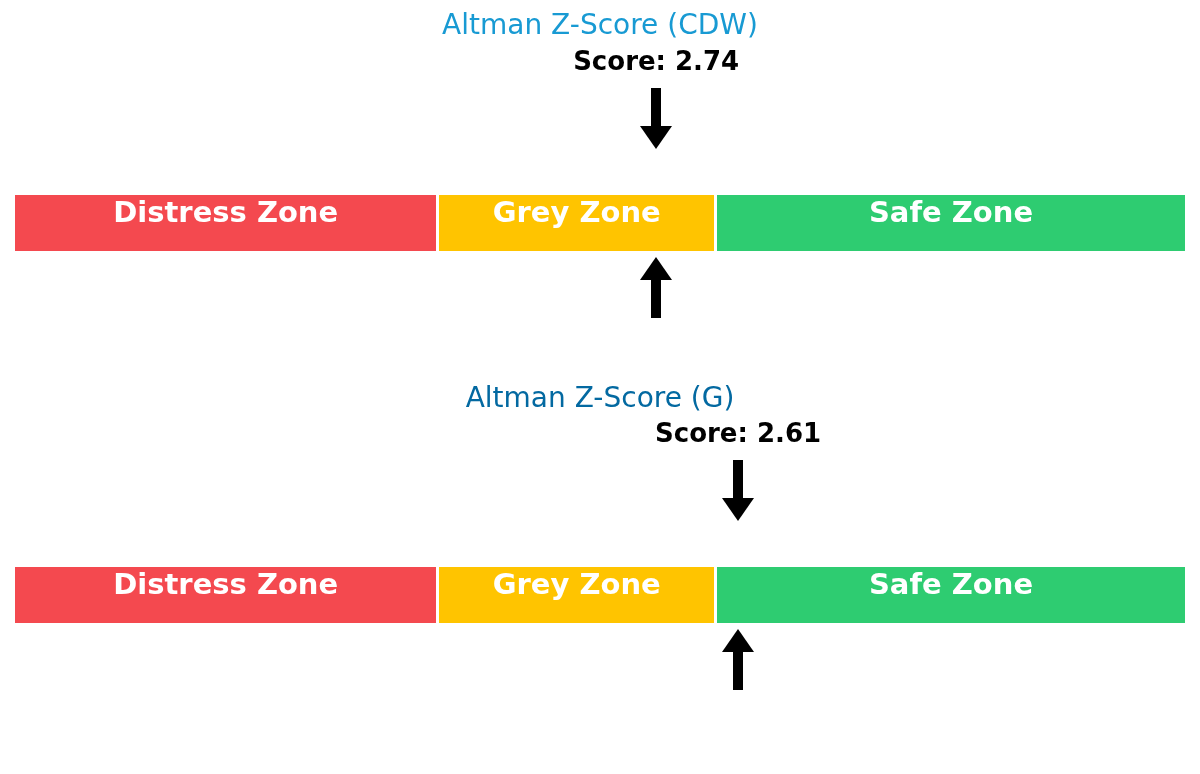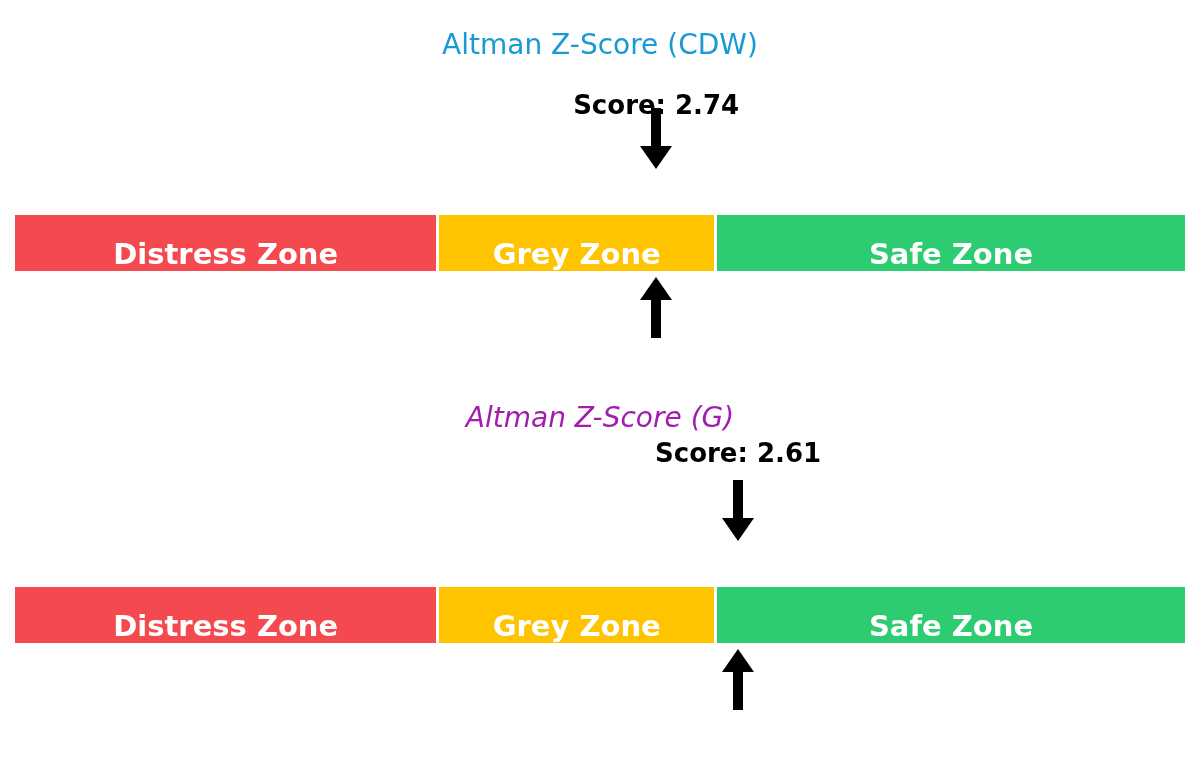--- a/index.html
+++ b/index.html
@@ -15,21 +15,21 @@
   .chart {
     position: relative;
     padding: 0 15px;
   }
   .chart-title {
     text-align: center;
     font-size: 28px;
     font-weight: 400;
     line-height: 1.2;
   }
-  .chart--first .chart-title { padding-top: 28px; }
+  .chart--first .chart-title { padding-top: 8px; }
   .chart--second { margin-top: 58px; }
 
   .track {
     position: relative;
     width: 100%;
   }
   .score-row { height: 40px; }
   .score-label {
     position: absolute;
     left: 50%;
@@ -72,39 +72,39 @@
   .zone-bar {
     display: flex;
     gap: 3px;
     height: 95px;
     width: 100%;
   }
   .zone {
     flex-grow: 1;
     flex-basis: 0;
     display: flex;
-    align-items: flex-end;
+    align-items: flex-start;
     justify-content: center;
     margin-top: 39px;
   }
   .zone-label {
     color: #ffffff;
     font-size: 29px;
     font-weight: 700;
     white-space: nowrap;
   }
 </style>
 </head>
 <body>
 
 <section class="chart chart--first">
   <div class="chart-title" style="color: rgb(24, 154, 211);">Altman Z-Score (CDW)</div>
 
   <div class="track score-row">
-    <div class="score-label" style="left: 54.8%; margin-top: 24px;">Score: 2.74</div>
+    <div class="score-label" style="left: 54.8%;">Score: 2.74</div>
   </div>
 
   <div class="track arrow-row-top">
     <div class="marker arrow-down" style="left: 54.8%;">
       <span class="arrow-stem"></span>
       <span class="arrow-head-down"></span>
     </div>
   </div>
 
   <div class="zone-bar">
@@ -121,21 +121,21 @@
 
   <div class="track arrow-row-bottom">
     <div class="marker arrow-up" style="left: 54.8%;">
       <span class="arrow-head-up"></span>
       <span class="arrow-stem"></span>
     </div>
   </div>
 </section>
 
 <section class="chart chart--second">
-  <div class="chart-title" style="color: #a21caf; font-style: italic;">Altman Z-Score (G)</div>
+  <div class="chart-title" style="color: #0369a1;">Altman Z-Score (G)</div>
 
   <div class="track score-row">
     <div class="score-label" style="left: 61.8%;">Score: 2.61</div>
   </div>
 
   <div class="track arrow-row-top">
     <div class="marker arrow-down" style="left: 61.8%;">
       <span class="arrow-stem"></span>
       <span class="arrow-head-down"></span>
     </div>

